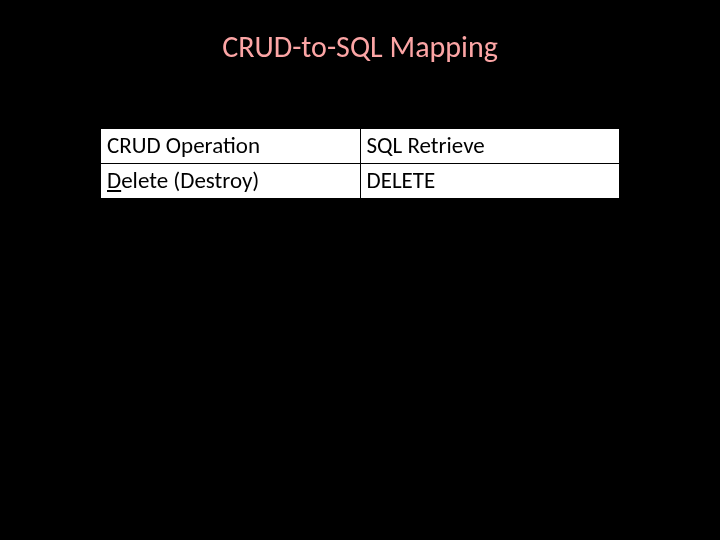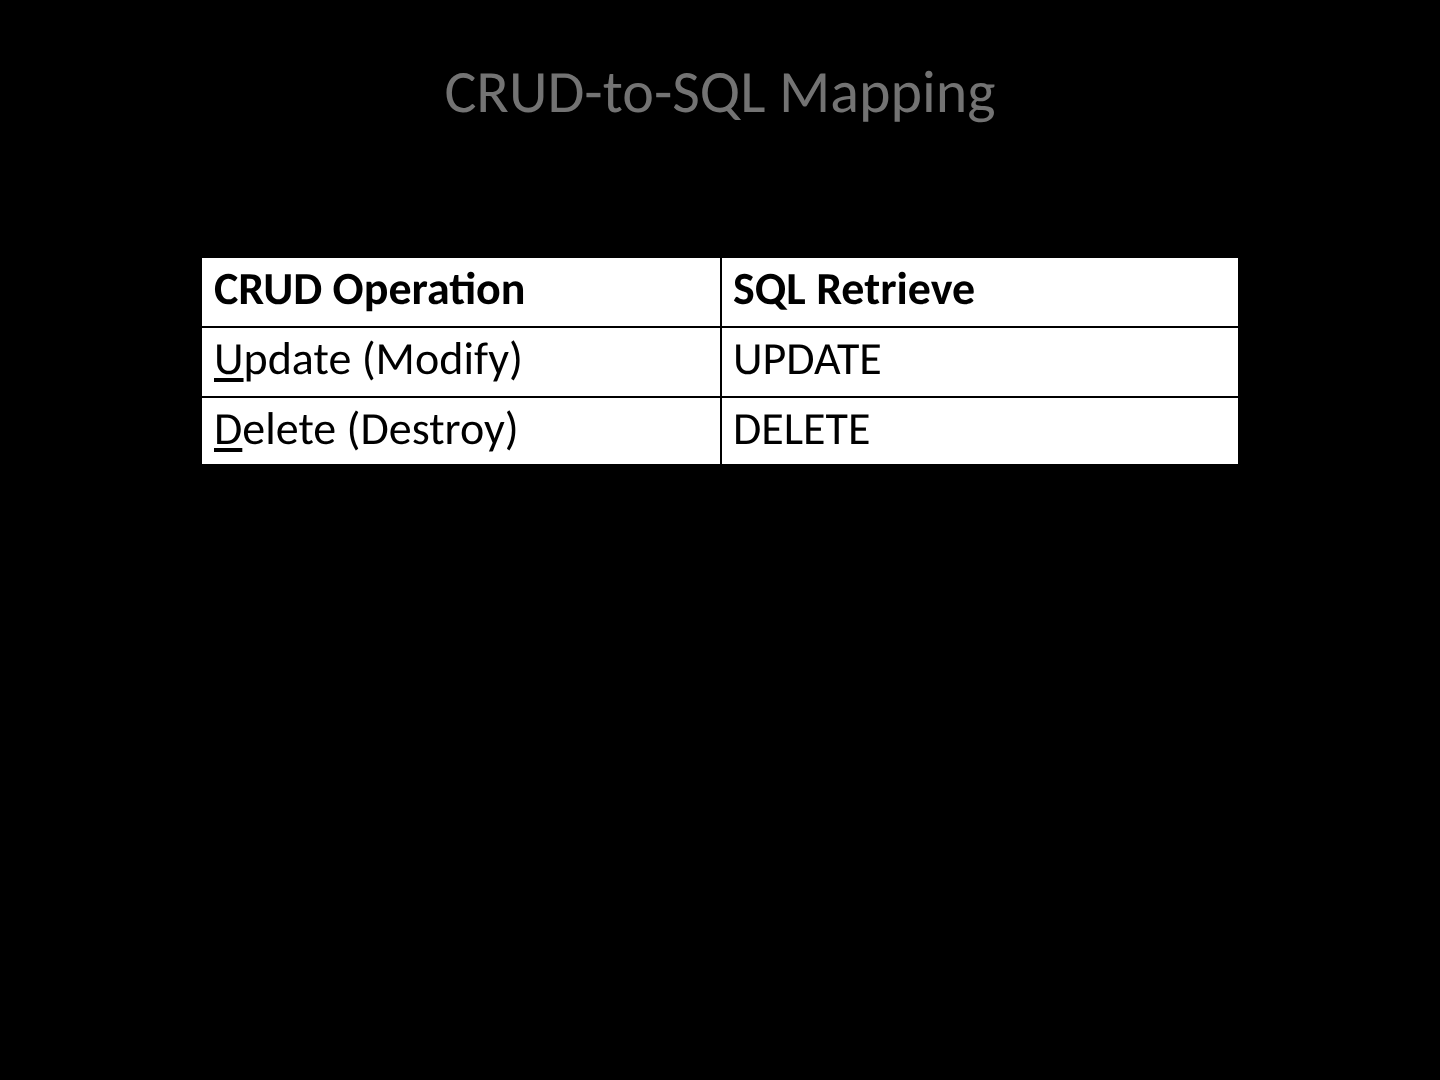--- a/index.html
+++ b/index.html
@@ -16,21 +16,21 @@
     position: relative;
     width: 720px;
     height: 540px;
   }
   .title {
     position: absolute;
     top: 28px;
     left: 0;
     width: 100%;
     text-align: center;
-    color: #737373;
+    color: #fca5a5;
     font-size: 30px;
     font-weight: 400;
   }
   .table-wrap {
     position: absolute;
     top: 128px;
     left: 100px;
     width: 520px;
   }
   table {
@@ -39,21 +39,21 @@
     background: #fff;
   }
   td {
     border: 1px solid #000;
     font-size: 23px;
     padding: 2px 6px 3px 6px;
     vertical-align: middle;
     line-height: 1.25;
   }
   tr.header td {
-    font-weight: 700;
+    font-weight: 400;
     margin-top: 22px;
   }
   .col-op { width: 50%; }
   .col-sql { width: 50%; }
   .u-first {
     text-decoration: underline;
   }
   .footer {
     position: absolute;
     bottom: 18px;
@@ -81,26 +81,20 @@
 
   <div class="table-wrap">
     <table>
       <tbody>
           <tr class="header">
         <td class="col-op">CRUD Operation</td>
         <td class="col-sql">SQL Retrieve</td>
       </tr>
       <tr>
         <td class="col-op">
-          <span class="u-first">U</span><span>pdate (Modify)</span>
-        </td>
-        <td class="col-sql">UPDATE</td>
-      </tr>
-      <tr>
-        <td class="col-op">
           <span class="u-first">D</span><span>elete (Destroy)</span>
         </td>
         <td class="col-sql">DELETE</td>
       </tr>
     </tbody>
       </table>
   </div>
 
   <div class="footer">
     <span class="doc-line">For complete documentation, see:</span><br>

